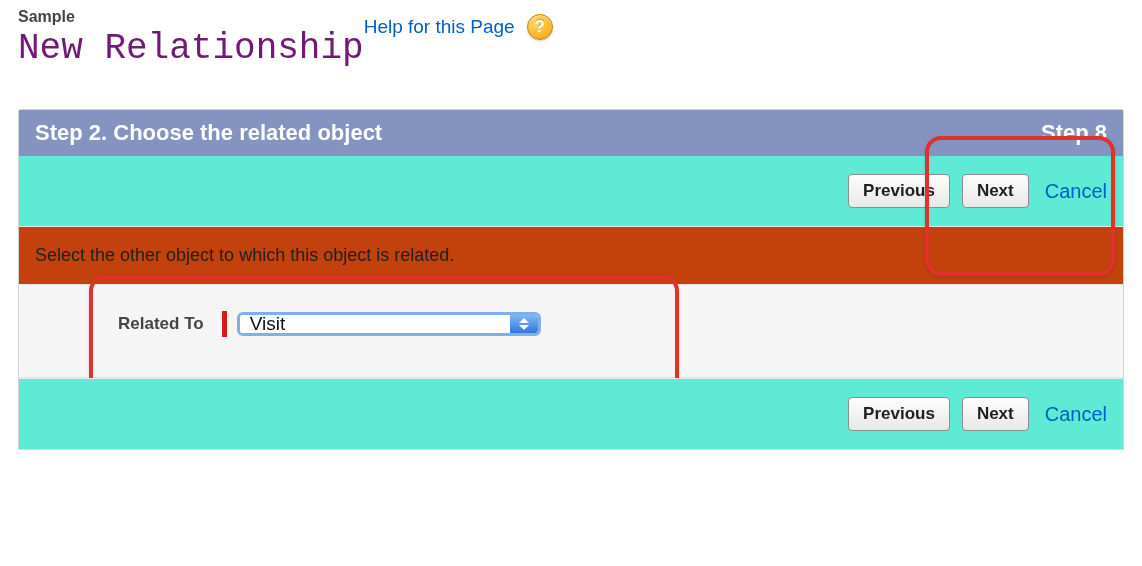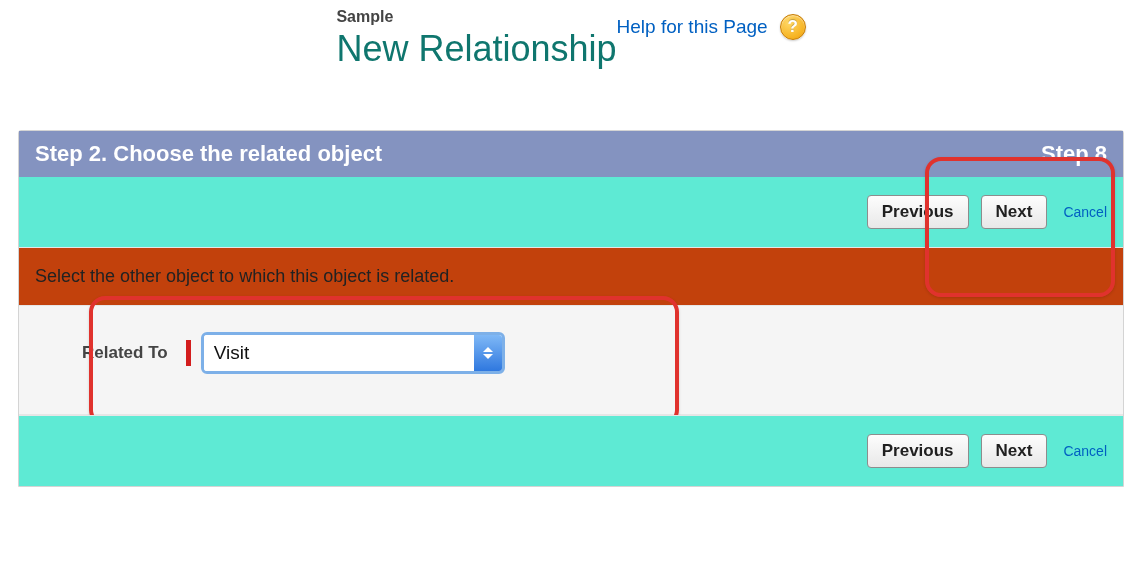--- a/index.html
+++ b/index.html
@@ -4,35 +4,36 @@
   <style>
     * { box-sizing: border-box; margin: 0; padding: 0; }
     body {
       font-family: Arial, Helvetica, sans-serif;
       background: #fff;
       padding: 8px 18px;
       width: 1142px;
     }
     .page-header {
       display: flex;
-      justify-content: center;
+      justify-content: flex-start;
       align-items: flex-start;
-      margin-bottom: 60px;
+      margin-bottom: 40px;
     }
     .page-header-left { }
     .breadcrumb {
       font-size: 16px;
       font-weight: bold;
       color: #444;
     }
     .page-title {
       font-size: 36px;
       font-weight: normal;
-      color: #0f766e;
+      color: #701a75;
       margin-top: 2px;
+      font-family: Liberation Mono, monospace;
     }
     .help-link-wrap {
       display: flex;
       align-items: center;
       gap: 12px;
       margin-top: 6px;
     }
     .help-link {
       color: #0060c2;
       font-size: 19px;
@@ -89,21 +90,21 @@
       border: 1px solid #8d8d8d;
       border-radius: 4px;
       padding: 6px 14px;
       font-size: 17px;
       font-weight: bold;
       color: #202020;
       cursor: pointer;
     }
     .cancel-link {
       color: #0060c2;
-      font-size: 14px;
+      font-size: 20px;
       cursor: pointer;
       margin-left: 4px;
     }
 
     .instruction {
       padding: 18px 16px;
       font-size: 18px;
       color: #222;
       border-bottom: 1px solid #e6e6e6;
       background: #c2410c;
@@ -112,40 +113,40 @@
     .field-row {
       background: #f5f5f5;
       padding: 26px 16px 40px 16px;
       border-bottom: 1px solid #e6e6e6;
       position: relative;
     }
     .field-inner {
       display: flex;
       align-items: center;
       gap: 18px;
-      margin-left: 47px;
+      margin-left: 83px;
     }
     .field-label {
       font-size: 17px;
       font-weight: bold;
       color: #444;
     }
     .required-bar {
       width: 5px;
       height: 26px;
       background: #d31d1d;
       margin-right: -8px;
     }
     .select-wrap {
       display: inline-flex;
       align-items: stretch;
       border: 3px solid #7db0e8;
       border-radius: 6px;
       background: #fff;
-      height: 42px;
+      height: 24px;
       overflow: hidden;
     }
     .select-value {
       padding: 4px 12px 4px 10px;
       font-size: 19px;
       color: #111;
       min-width: 270px;
       display: flex;
       align-items: center;
       background: #fff;

